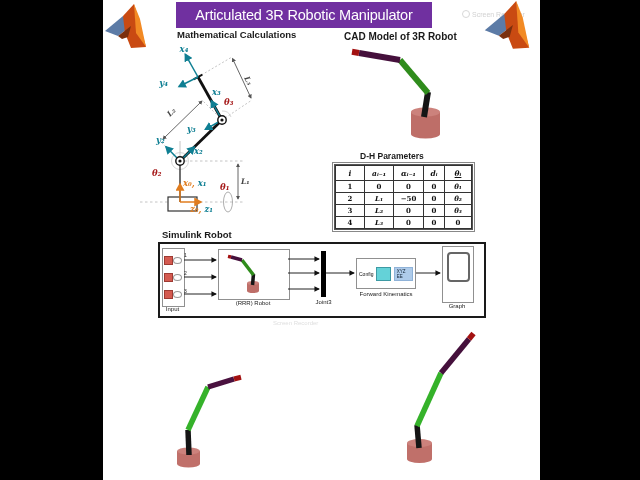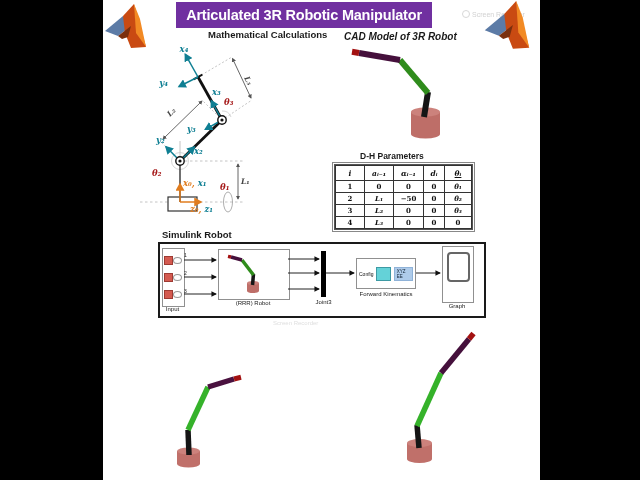--- a/index.html
+++ b/index.html
@@ -5,25 +5,25 @@
   html,body{margin:0;padding:0;background:#000;}
   #stage{position:relative;width:640px;height:480px;background:#fff;overflow:hidden;
          font-family:"Liberation Sans",sans-serif;}
   .abs{position:absolute;}
   
   .bar{position:absolute;top:0;height:480px;background:#000;z-index:6;}
   #bar-left{left:0;width:103px;}
   #bar-right{left:540px;width:100px;}
   
   #banner{left:176px;top:2px;width:256px;height:26px;background:#7030A0;
-          color:#fff;font-weight:bold;font-size:14.5px;line-height:26px;text-align:center;
+          color:#fff;font-weight:normal;font-size:14.5px;line-height:26px;text-align:center;
           letter-spacing:-0.2px;z-index:2;}
   .heading{font-weight:bold;color:#1a1a1a;z-index:2;}
-  #h-math{left:177px;top:29px;font-size:9.5px;margin-left:31px;}
-  #h-cad{left:344px;top:31px;font-size:10px;font-style:italic;}
+  #h-math{left:177px;top:29px;font-size:9.5px;}
+  #h-cad{left:344px;top:31px;font-size:10px;}
   #h-dh{left:360px;top:151px;font-size:8.5px;}
   #h-sim{left:162px;top:229px;font-size:9.5px;}
   
   .wm{color:#c9c9c9;z-index:3;font-size:7px;white-space:nowrap;}
   #wm-top{left:462px;top:10px;opacity:.85;}
   #wm-mid{left:273px;top:320px;font-size:6px;opacity:.6;}
   .wm .dot{display:inline-block;width:6px;height:6px;border:1px solid #cfcfcf;border-radius:50%;
            vertical-align:-1px;margin-right:2px;}
   
   #dh-table{left:335px;top:165px;border-collapse:collapse;background:#fff;

